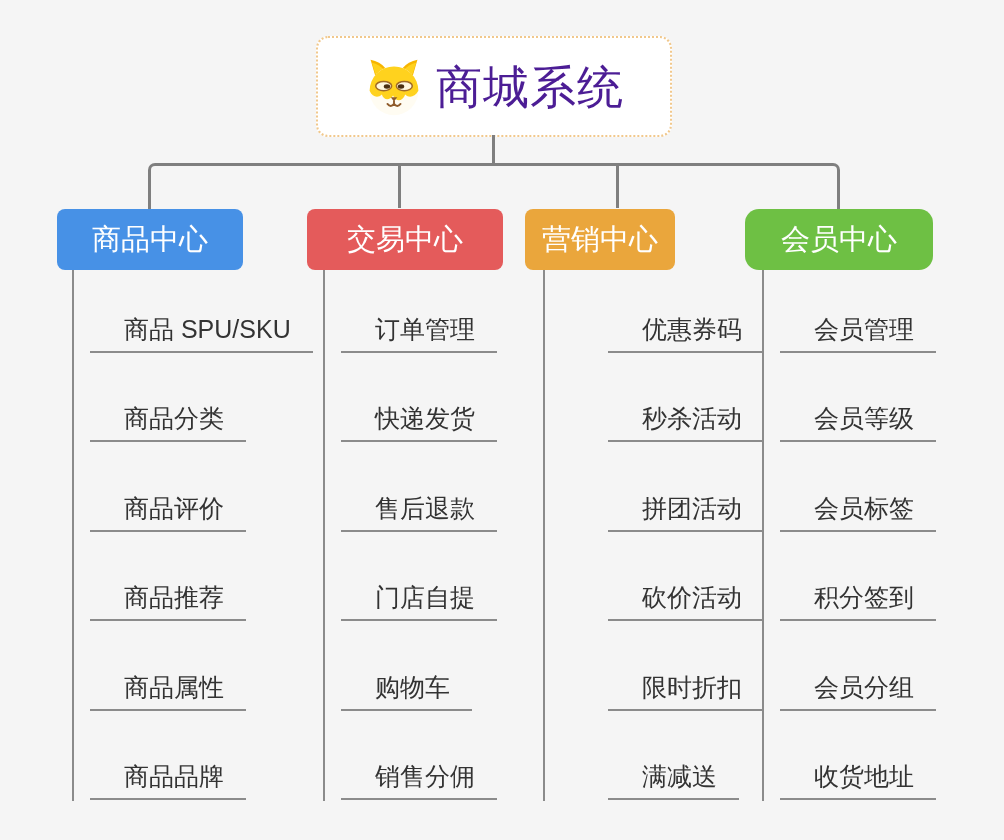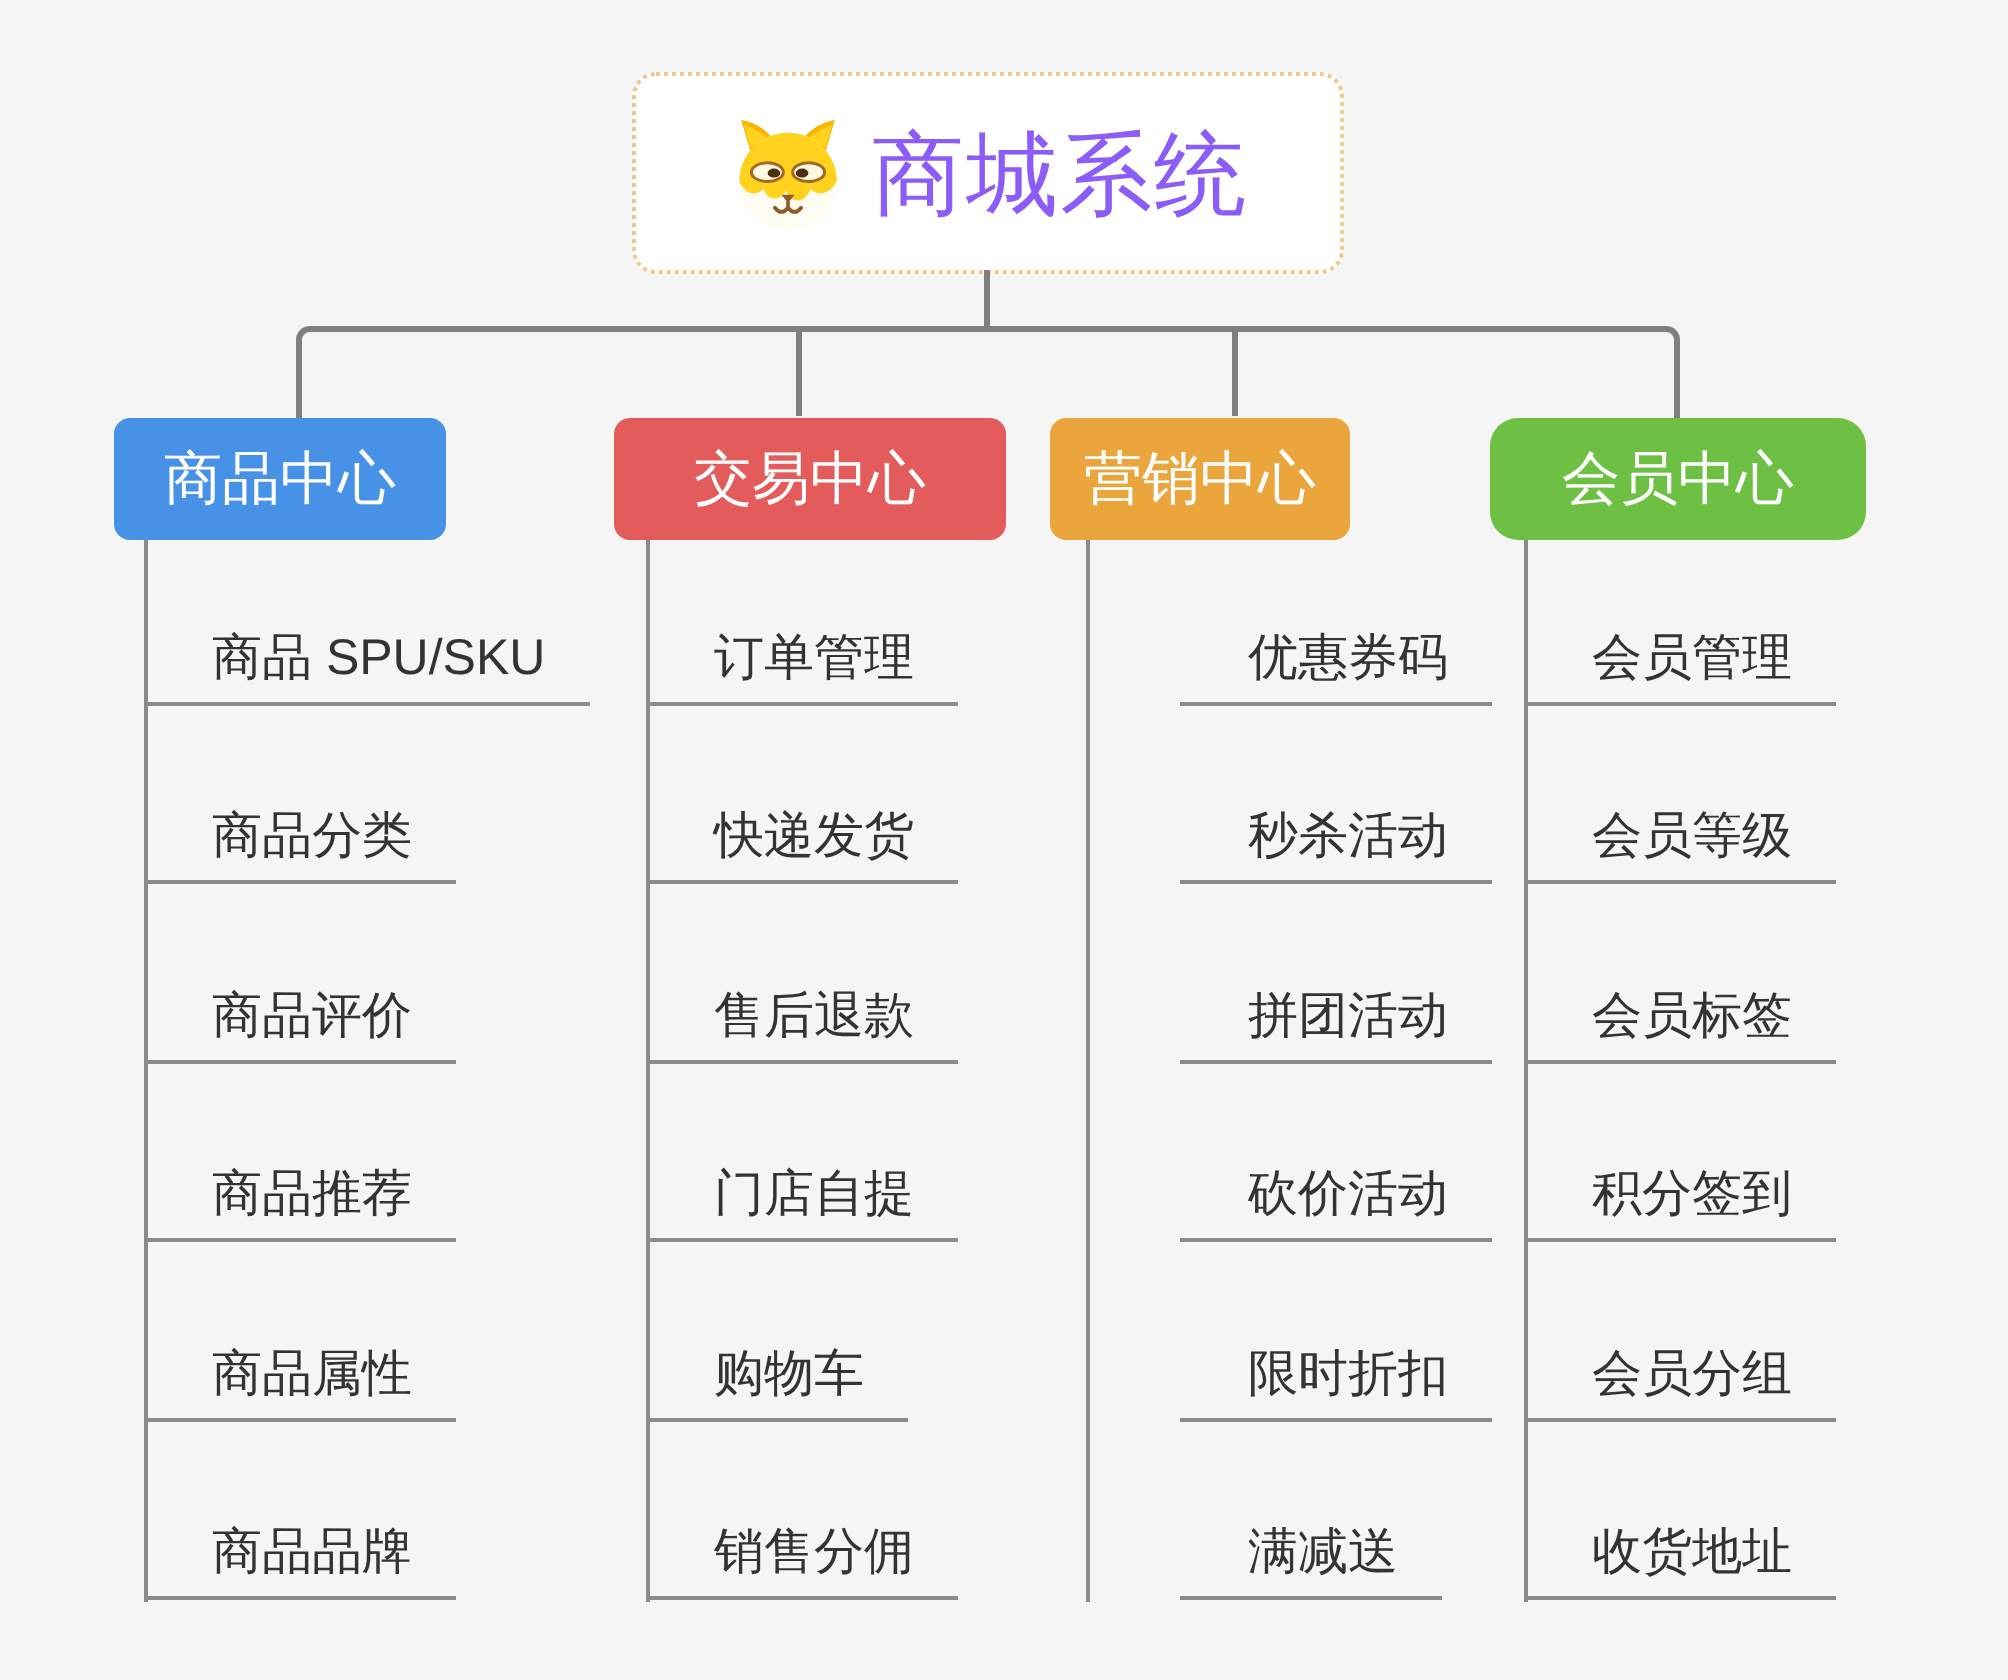--- a/index.html
+++ b/index.html
@@ -48,35 +48,35 @@
   
   .header{
     position:absolute;top:209px;height:61px;
     border-radius:8px;
     color:var(--header_text,#FFFFFF);
     font-size:29px;
     display:flex;align-items:center;justify-content:center;
     white-space:nowrap;
     cursor:default;
   }
-  .h-0{left:57px;width:166px;}
+  .h-0{left:57px;width:186px;}
   .h-1{left:307px;width:196px;}
   .h-2{left:525px;width:150px;text-align:center;}
   .h-3{left:745px;width:188px;border-radius:14px;}
   
   .vline{
     position:absolute;top:270px;width:2px;height:531px;
     background:var(--leaf_line,#8B8B8B);
   }
   .v-0{left:72px;}
   .v-1{left:323px;}
   .v-2{left:543px;}
   .v-3{left:762px;}
   
-  .leaves{position:absolute;top:263px;}
+  .leaves{position:absolute;top:263px;padding-left:18px;}
   .l-0{left:72px;}
   .l-1{left:323px;}
   .l-2{left:543px;margin-left:47px;}
   .l-3{left:762px;}
   .row{height:89.5px;display:flex;align-items:flex-end;}
   .leaf{
     display:inline-block;
     padding:0 22px 7px 34px;
     border-bottom:2px solid var(--leaf_line,#8B8B8B);
     font-size:25px;line-height:1.2;
@@ -97,21 +97,21 @@
       <path d="M52 18 L55.5 6 Q48 8 43 13 Z" fill="#FFD21E"></path>
       <circle cx="32" cy="36" r="26" fill="#FFFCF2"></circle>
       <path d="M6 36 a26 26 0 0 1 52 0 c-4 7 -10 8 -14 4 c-3 8 -10 8 -13 1 c-4 6 -10 5 -12 -1 c-4 4 -10 3 -13 -4 z" fill="#FFD21E"></path>
       <ellipse cx="21" cy="31" rx="8.5" ry="5" fill="#FFF8E0" stroke="#A06B28" stroke-width="1.6"></ellipse>
       <ellipse cx="43" cy="31" rx="8.5" ry="5" fill="#FFF8E0" stroke="#A06B28" stroke-width="1.6"></ellipse>
       <ellipse cx="24.5" cy="31.5" rx="3.4" ry="2.4" fill="#4A2F12"></ellipse>
       <ellipse cx="39.5" cy="31.5" rx="3.4" ry="2.4" fill="#4A2F12"></ellipse>
       <path d="M28.5 43 h7 l-3.5 4.5 z" fill="#8F5B2A"></path>
       <path d="M32 47 v3 M25 50 q3.5 4.5 7 0 q3.5 4.5 7 0" stroke="#8F5B2A" stroke-width="2" fill="none" stroke-linecap="round"></path>
     </svg>
-    <span class="root-title" style="color: #8b5cf6;">商城系统</span>
+    <span class="root-title" style="color: #4c1d95;">商城系统</span>
   </div>
 
   <div class="conn root-drop"></div>
   <div class="elbow elbow-left"></div>
   <div class="elbow elbow-right"></div>
   <div class="conn drop-b drop-1"></div>
   <div class="conn drop-b drop-2"></div>
 
   <div class="header h-0" style="background: rgb(71, 145, 230);">商品中心</div>
   <div class="vline v-0"></div>

